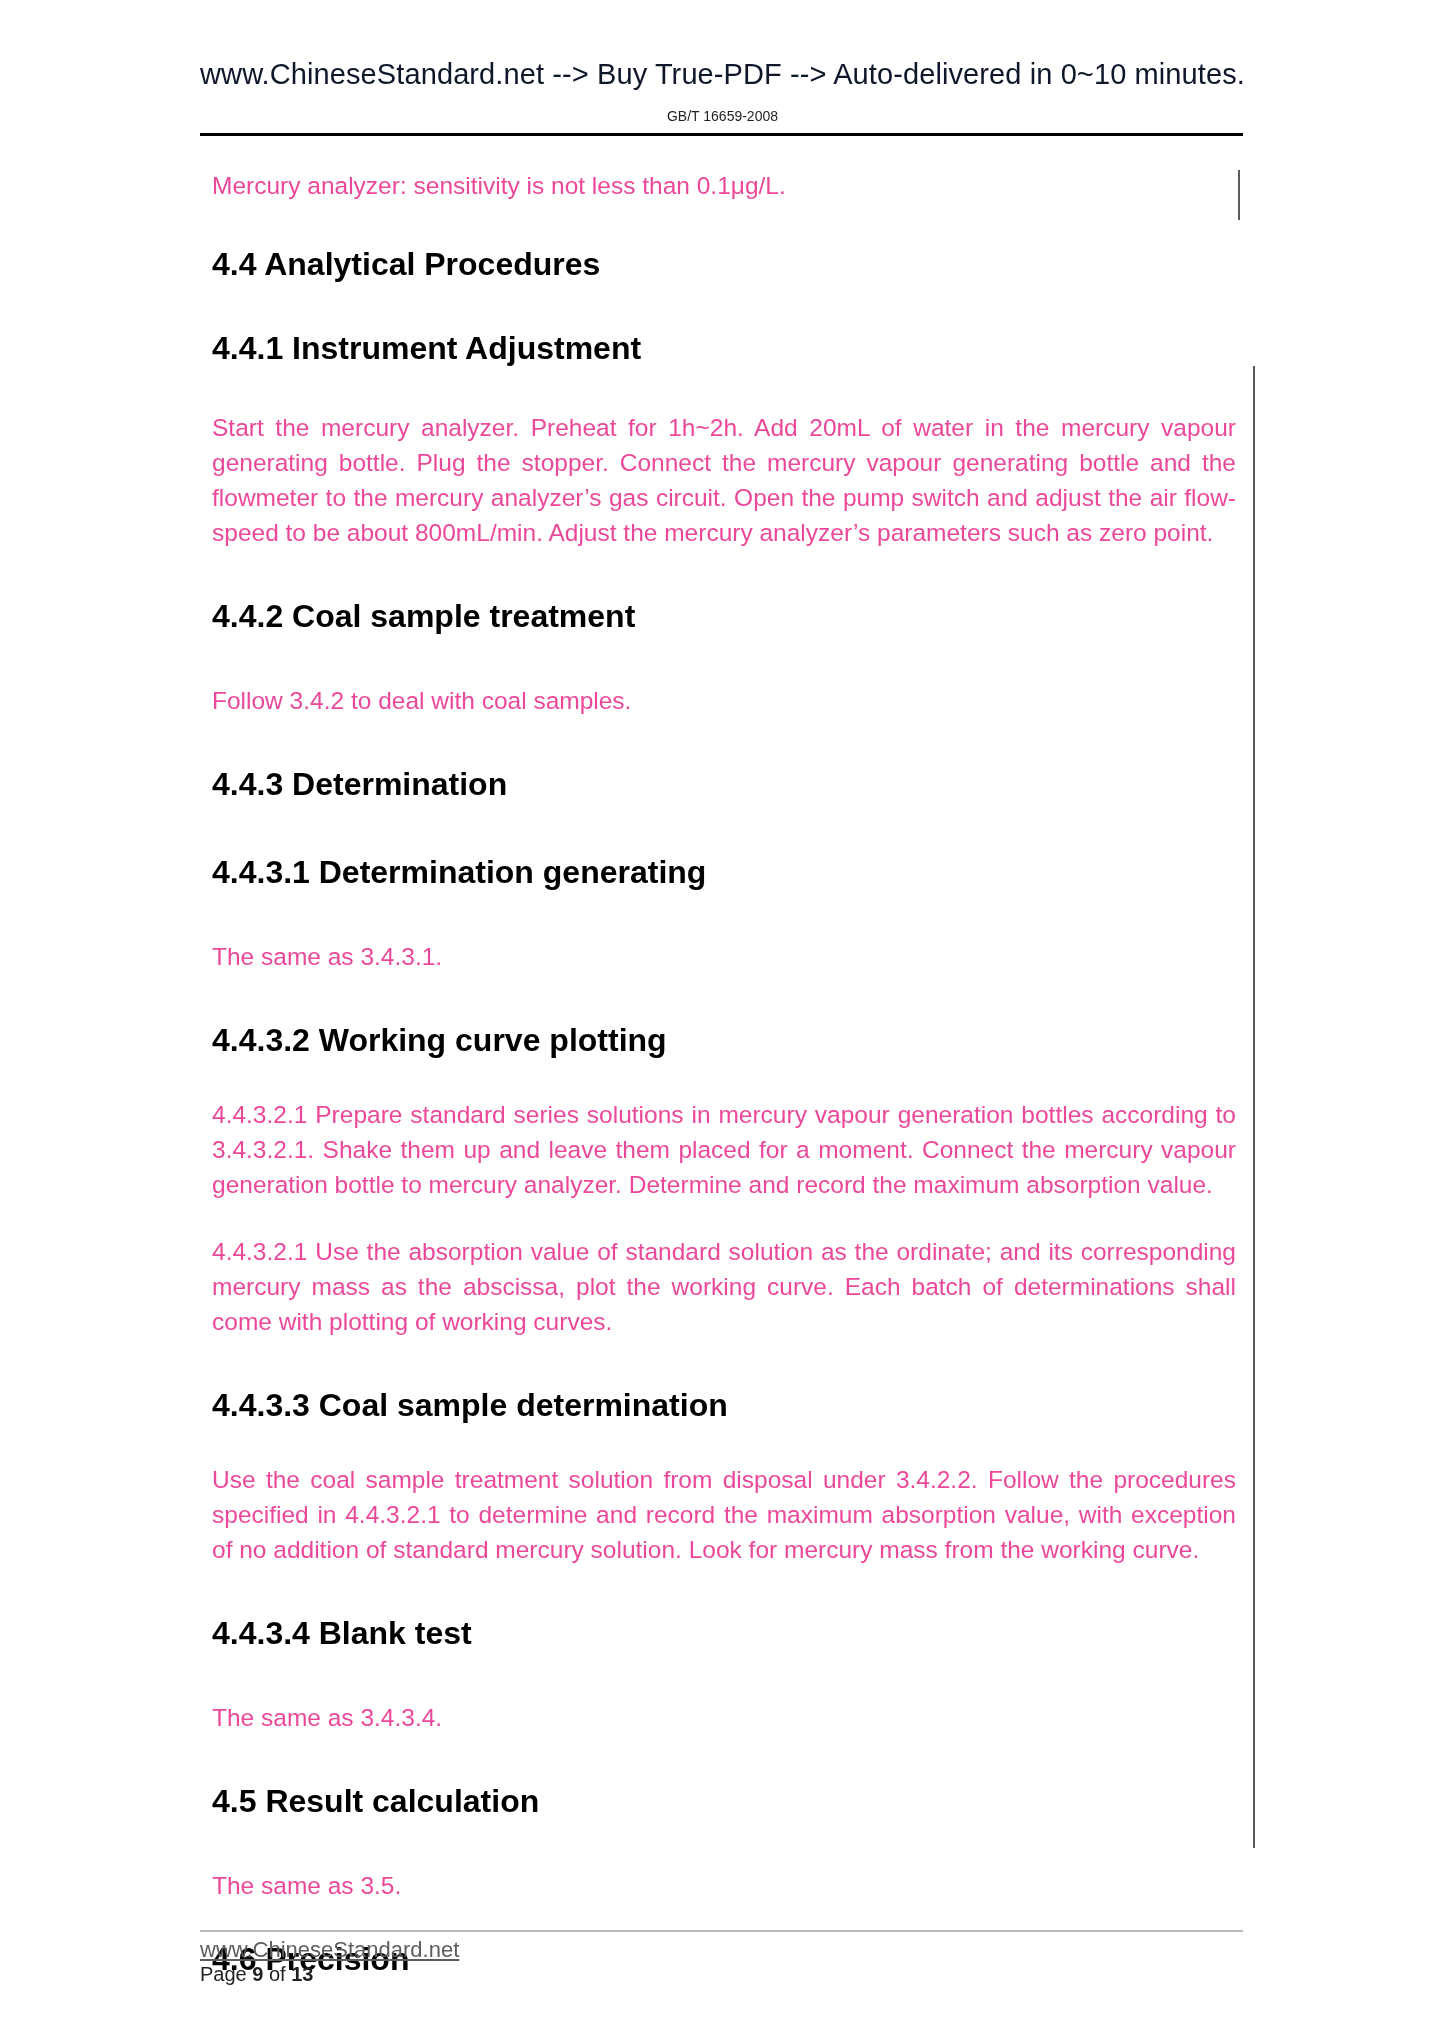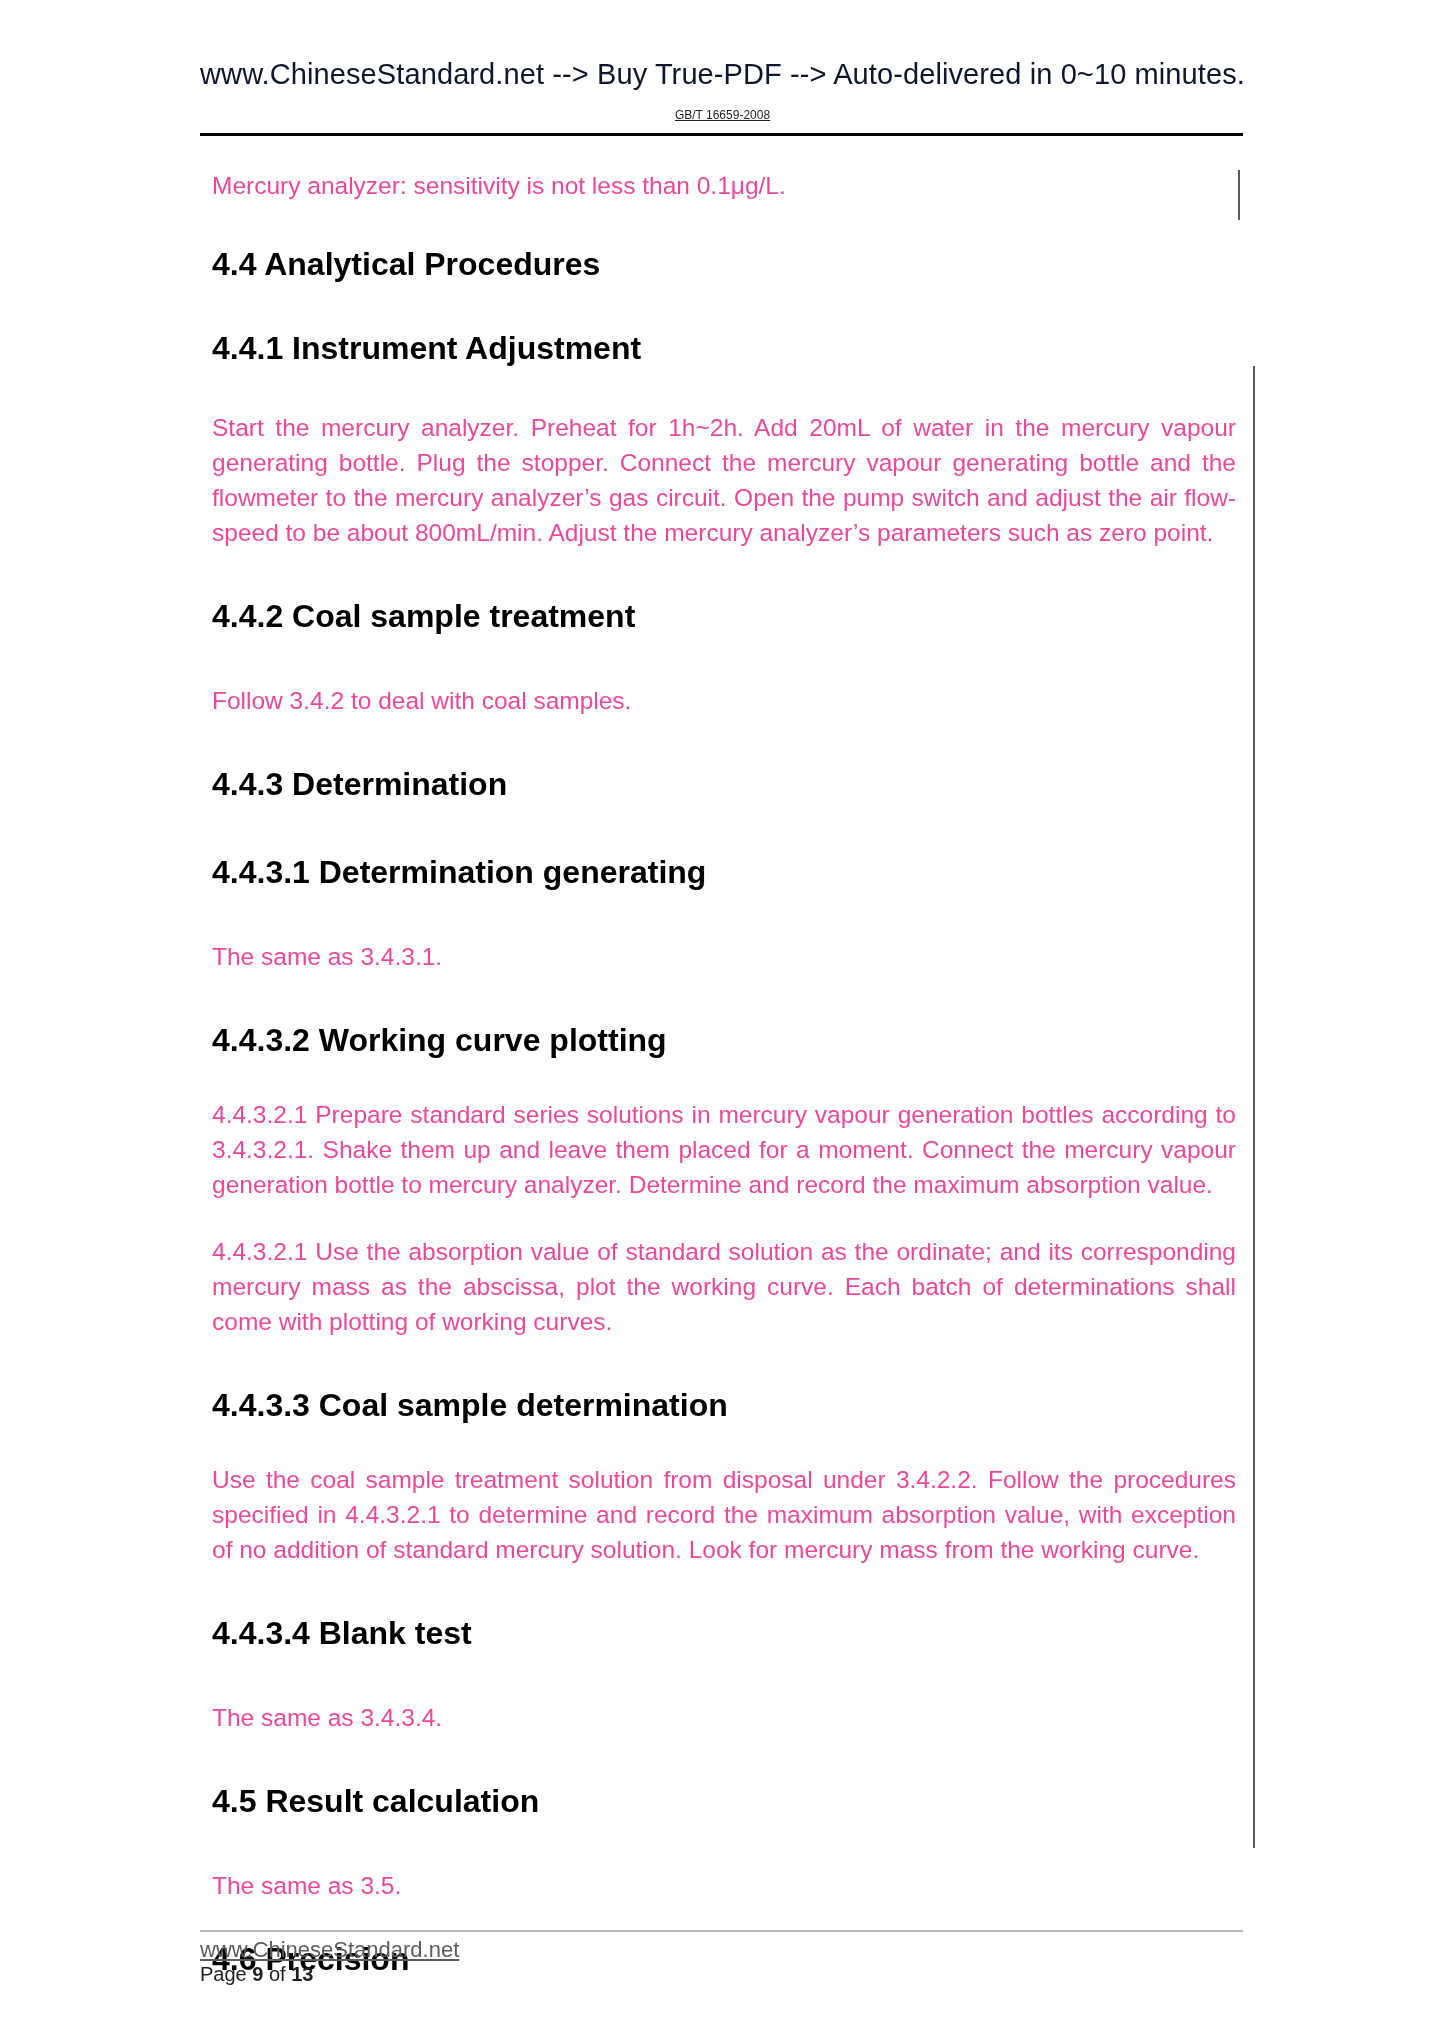--- a/index.html
+++ b/index.html
@@ -33,23 +33,22 @@
     white-space: nowrap;
   }
 
   
   .doc-header {
     position: absolute;
     top: 108px;
     left: 0;
     width: 100%;
     text-align: center;
-    font-size: 12px;
+    font-size: 14px;
     color: #231f20;
-    text-decoration: underline;
   }
 
   .header-rule {
     position: absolute;
     top: 133px;
     left: 200px;
     width: 1043px;
     height: 0;
     border-top: 3px solid #000000;
   }

